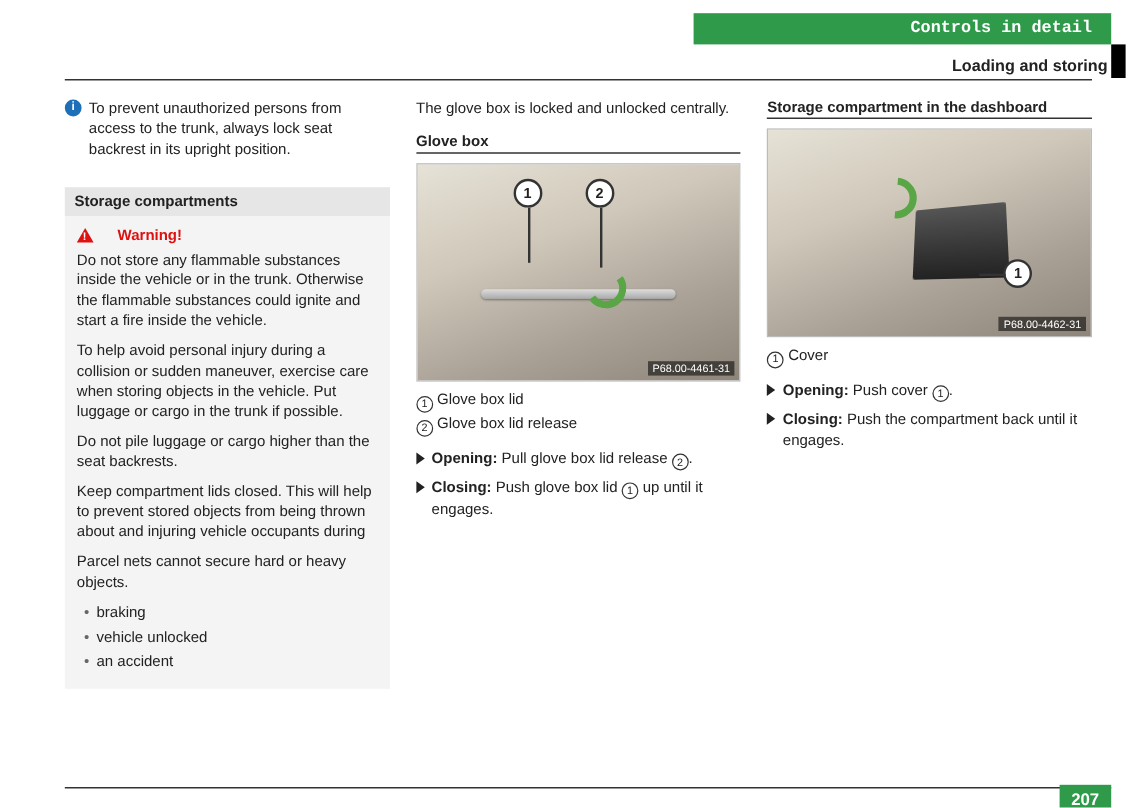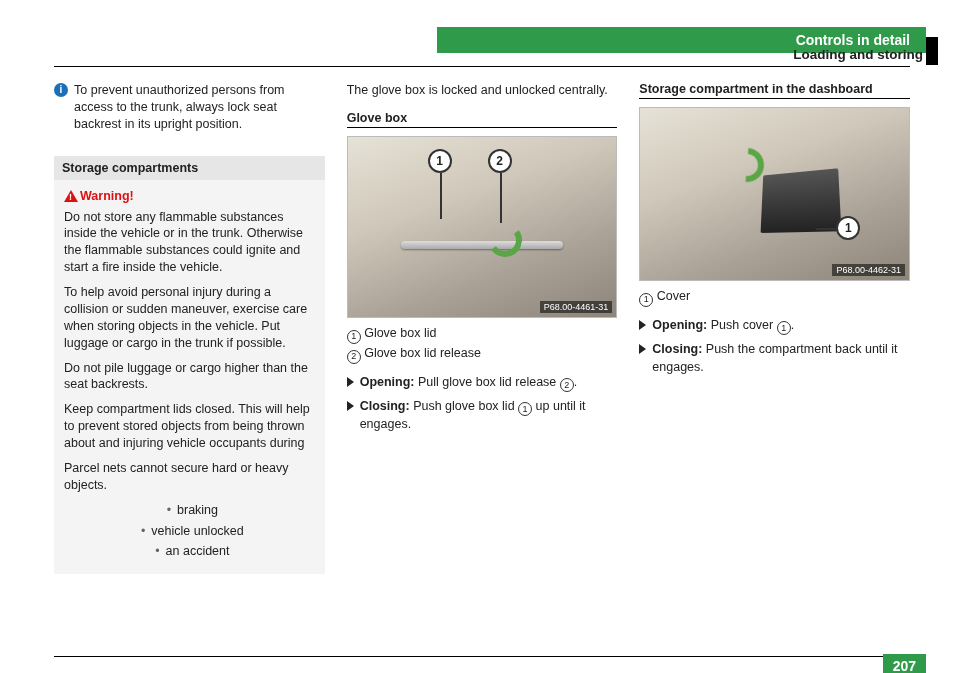--- a/index.html
+++ b/index.html
@@ -12,23 +12,24 @@
     height: 673px;
     position: relative;
   }
   .topbar {
     position: absolute;
     top: 11px; left: 0; right: 28px;
     height: 26px;
   }
   .greentab {
     position: absolute;
-    right: 0; top: 16px;
-    width: 489px; height: 26px;
+    right: 0; top: 0;
+    width: 348px; height: 26px;
     background: #2e9a4a;
+    font-family: Liberation Mono, monospace;
   }
   .greentab-text {
     color: #fff;
     font-weight: bold;
     font-size: 14px;
     text-align: right;
     padding-right: 16px;
     line-height: 26px;
   }
   .blackchip {
@@ -79,39 +80,39 @@
   }
   .warnbox {
     background: #f4f4f4;
     padding: 8px 10px 10px;
     line-height: 1.35;
   }
   .warnbox p { margin-bottom: 8px; }
   .warn-head {
     color: #d11;
     font-weight: bold;
-    display: flex; align-items: center; gap: 2px;
+    display: flex; align-items: center; gap: 20px;
     margin-bottom: 4px;
   }
   .warn-tri {
     width: 0; height: 0;
     border-left: 7px solid transparent;
     border-right: 7px solid transparent;
     border-bottom: 12px solid #d11;
     position: relative;
   }
   .warn-tri::after {
     content: "!";
     position: absolute;
     top: 1px; left: -2px;
     font-size: 9px; color: #fff; font-weight: bold;
   }
   ul.dash { list-style: none; padding-left: 6px; }
   ul.dash li::before { content: "•"; color: #666; margin-right: 6px; }
-  ul.dash li { margin-bottom: 4px; text-align: center; }
+  ul.dash li { margin-bottom: 4px; }
   .subheading {
     font-weight: bold;
     border-bottom: 1px solid #000;
     padding-bottom: 2px;
     margin: 12px 0 8px;
     font-size: 12.5px;
   }
   .figure {
     width: 100%;
     height: 182px;

